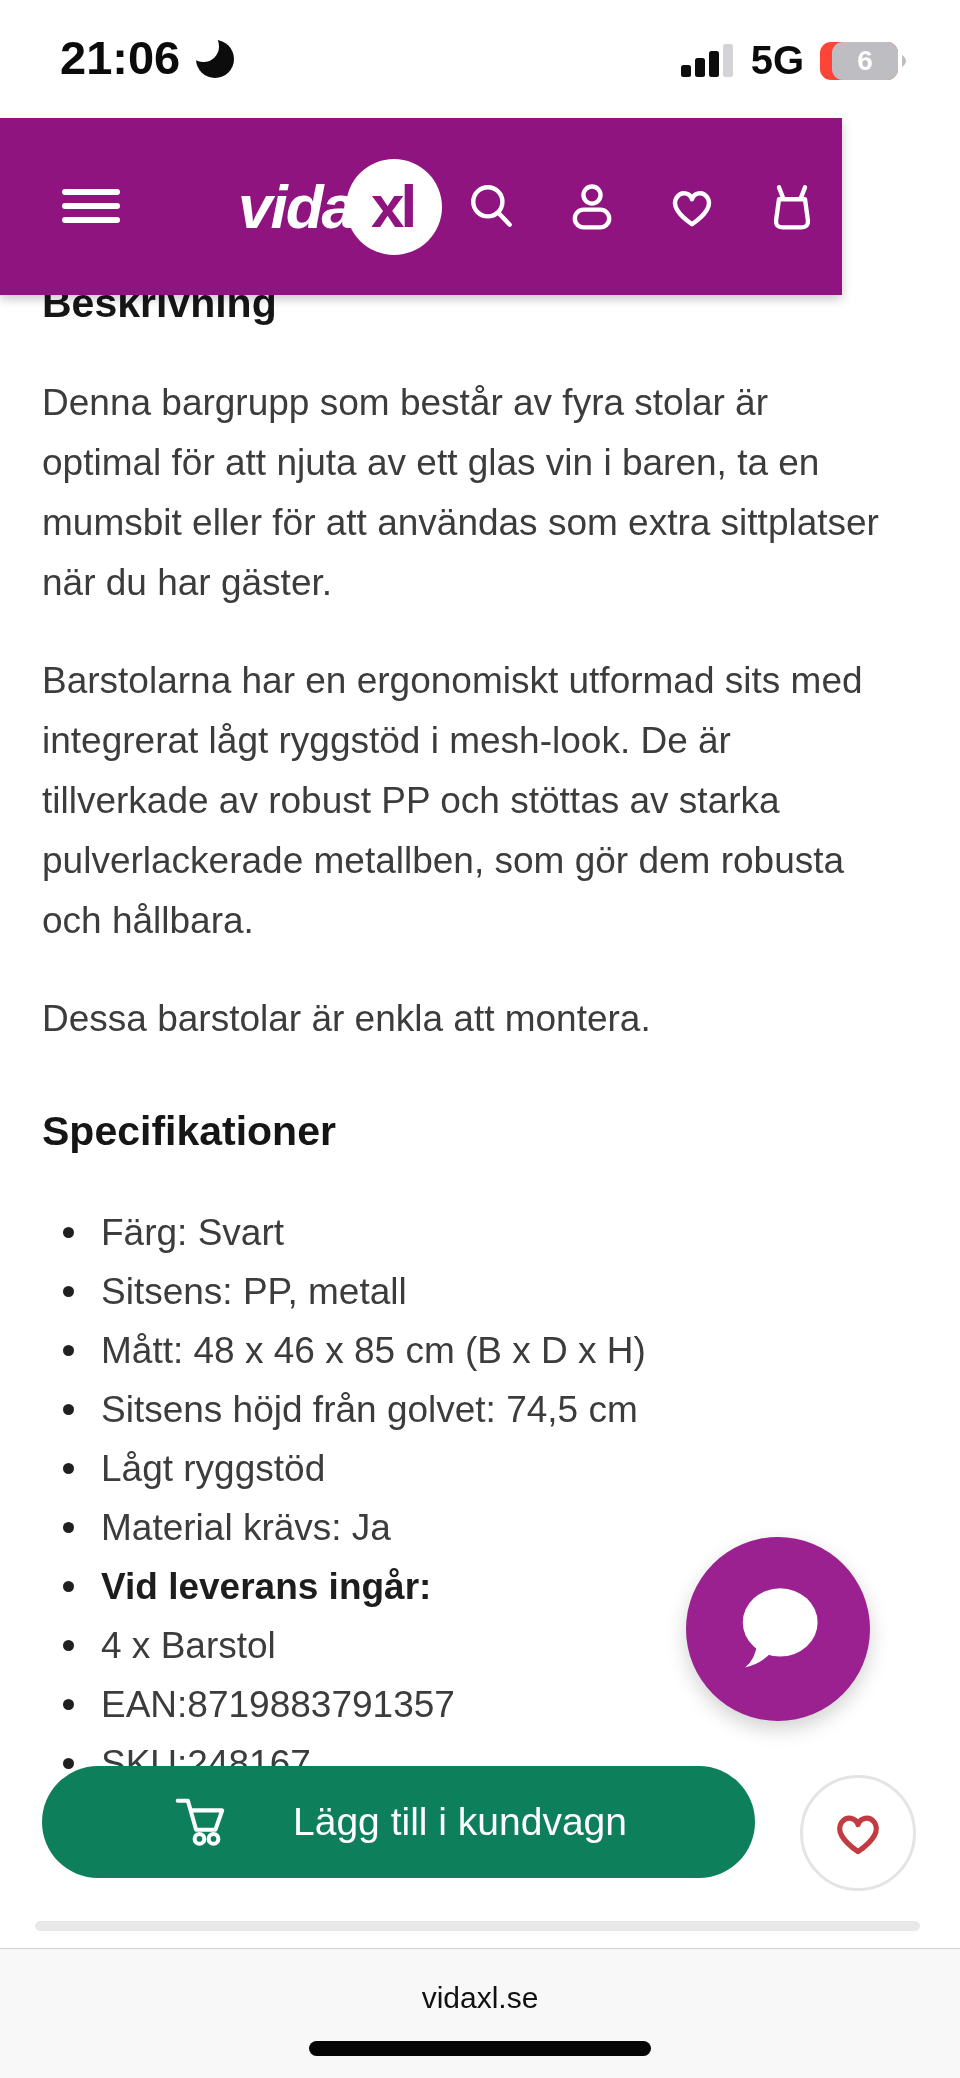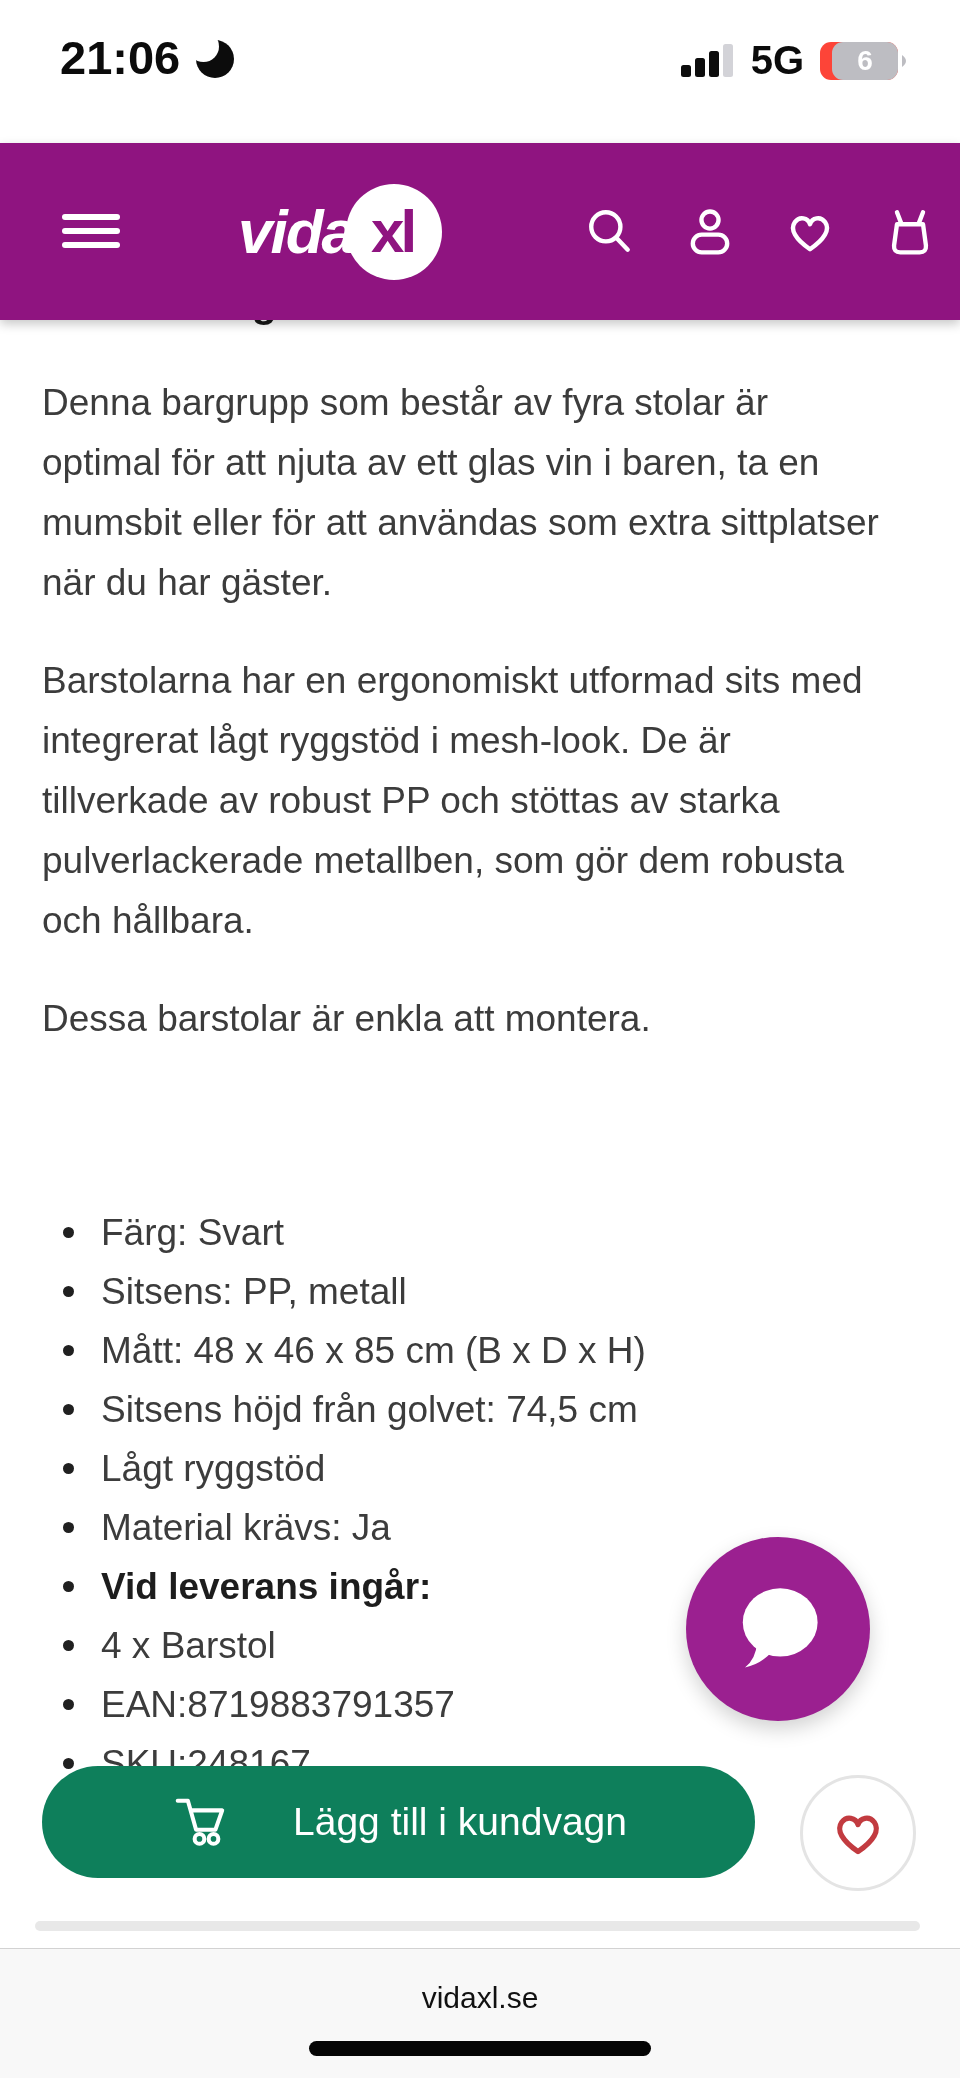--- a/index.html
+++ b/index.html
@@ -19,22 +19,22 @@
   .status-bar{position:absolute;top:0;left:0;width:960px;height:118px;background:#ffffff;z-index:7;}
   .time-wrap{position:absolute;left:60px;top:30px;display:flex;align-items:center;gap:10px;}
   .time{font-size:47px;font-weight:700;color:#0b0b0b;letter-spacing:0;}
   .status-right{position:absolute;right:40px;top:38px;display:flex;align-items:center;gap:16px;}
   .network{font-size:40px;font-weight:600;color:#0b0b0b;}
   .battery{position:relative;width:100px;height:42px;}
   .battery-num{position:absolute;left:12px;top:2px;width:66px;height:38px;display:flex;align-items:center;justify-content:center;
     font-size:28px;font-weight:600;color:#ffffff;}
 
   
-  .app-header{position:absolute;top:118px;left:0;width:960px;height:177px;background:var(--brand-purple);z-index:5;
-    box-shadow:0 4px 10px rgba(0,0,0,.22);margin-top:25px;}
+  .app-header{position:absolute;top:118px;left:0;width:842px;height:177px;background:var(--brand-purple);z-index:5;
+    box-shadow:0 4px 10px rgba(0,0,0,.22);}
   .menu-btn{position:absolute;left:62px;top:71px;width:58px;height:34px;display:flex;flex-direction:column;justify-content:space-between;
     background:none;border:none;cursor:pointer;}
   .menu-btn .bar{width:58px;height:6px;background:#ffffff;border-radius:3px;}
   .logo{position:absolute;left:238px;top:0;height:177px;display:flex;align-items:center;cursor:pointer;}
   .logo-vida{color:#ffffff;font-size:62px;font-weight:800;font-style:italic;letter-spacing:-2px;}
   .logo-circle{width:96px;height:96px;margin-left:-8px;background:#ffffff;border-radius:50%;display:flex;align-items:center;justify-content:center;}
   .logo-xl{color:var(--brand-purple);font-size:60px;font-weight:800;letter-spacing:-4px;padding-right:4px;}
   .header-actions{position:absolute;right:0;top:0;height:177px;display:flex;align-items:center;}
   .icon-btn{width:52px;height:52px;background:none;border:none;cursor:pointer;display:flex;align-items:center;justify-content:center;margin:0 24px;}
   .icon-btn svg{display:block;}
@@ -148,20 +148,21 @@
 
   <div class="paragraphs">
 
       <p class="para">Denna bargrupp som består av fyra stolar är optimal för att njuta av ett glas vin i baren, ta en mumsbit eller för att användas som extra sittplatser när du har gäster.</p>
 
       <p class="para">Barstolarna har en ergonomiskt utformad sits med integrerat lågt ryggstöd i mesh-look. De är tillverkade av robust PP och stöttas av starka pulverlackerade metallben, som gör dem robusta och hållbara.</p>
 
       <p class="para">Dessa barstolar är enkla att montera.</p>
     </div>
 
+  <h2 class="section-title" id="title-specs">Specifikationer</h2>
 
   <ul class="spec-list">
 
       <li>
         <span>Färg: Svart</span>
       </li>
 
       <li>
         <span>Sitsens: PP, metall</span>
       </li>

